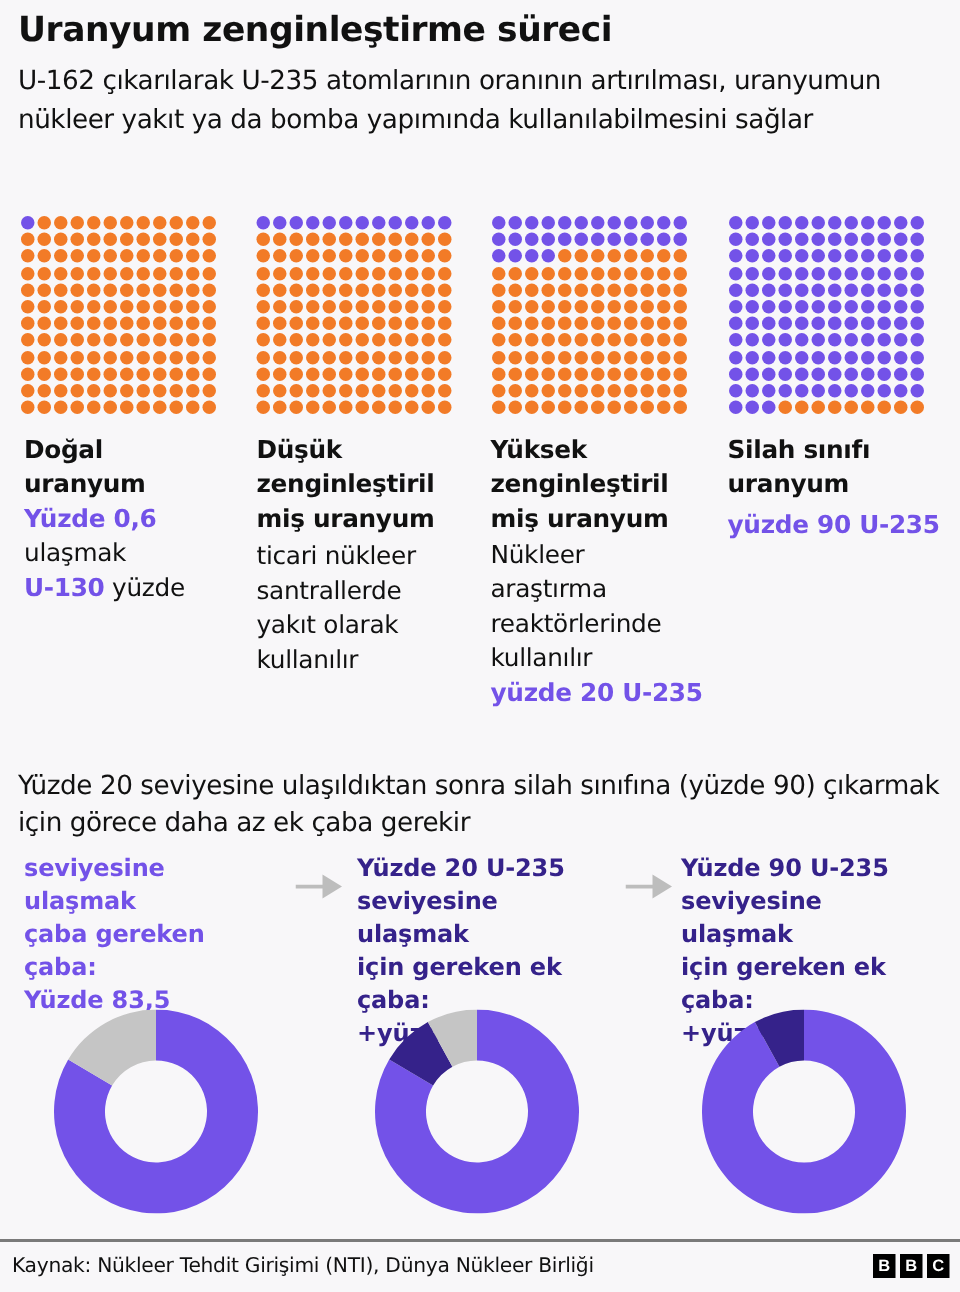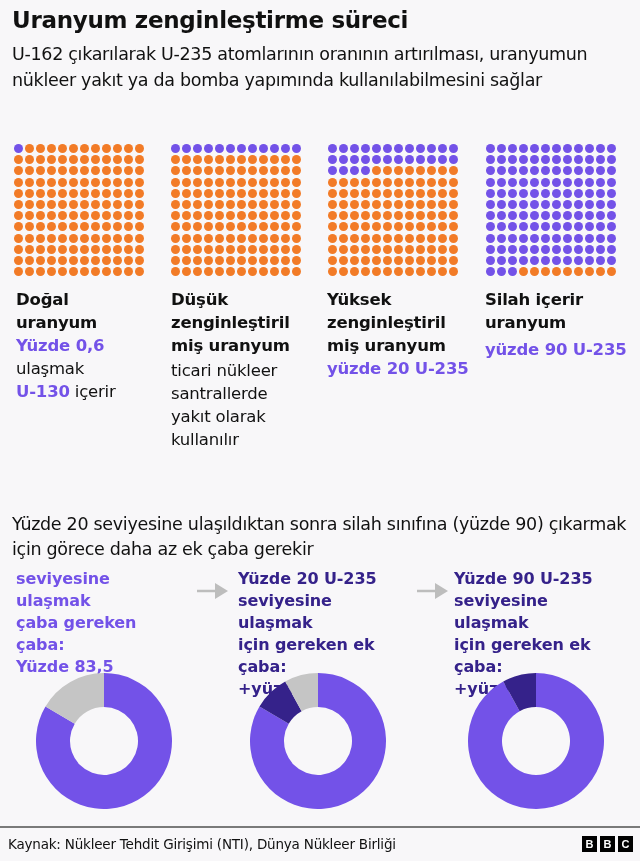--- a/index.html
+++ b/index.html
@@ -650,44 +650,45 @@
     <div class="dot" style="background: rgb(242, 123, 39);"></div>
   </div>
 
 <div class="col" style="left:16px">
   <div class="head">
     <div>Doğal</div>
     <div>uranyum</div>
   </div>
   <div class="pct">Yüzde 0,6</div>
   <div>ulaşmak</div>
-  <div><span class="purple-inline">U-130</span><span> içerir</span></div>
+  <div><span class="purple-inline">U-130</span><span> yüzde</span></div>
 </div>
 
 <div class="col" style="left:171px; width:135px">
   <div class="head">
     <div>Düşük</div>
     <div>zenginleştiril</div>
     <div>miş uranyum</div>
   </div>
   <div class="desc" style="width:125px; margin-top:2px">ticari nükleer santrallerde yakıt olarak kullanılır</div>
 </div>
 
 <div class="col" style="left:327px; width:150px">
   <div class="head">
     <div>Yüksek</div>
     <div>zenginleştiril</div>
     <div>miş uranyum</div>
   </div>
+  <div class="desc" style="width:140px">Nükleer araştırma reaktörlerinde kullanılır</div>
   <div class="pct">yüzde 20 U-235</div>
 </div>
 
 <div class="col" style="left:485px; width:150px">
   <div class="head">
-    <div>Silah içerir</div>
+    <div>Silah sınıfı</div>
     <div>uranyum</div>
   </div>
   <div class="pct" style="margin-top:4px">yüzde 90 U-235</div>
 </div>
 
 <div class="section2">Yüzde 20 seviyesine ulaşıldıktan sonra silah sınıfına (yüzde 90) çıkarmak için görece daha az ek çaba gerekir</div>
 
 <div class="effort" style="left:16px; color:#7352e8">
   <div>seviyesine ulaşmak</div>
   <div>çaba gereken çaba:</div>

